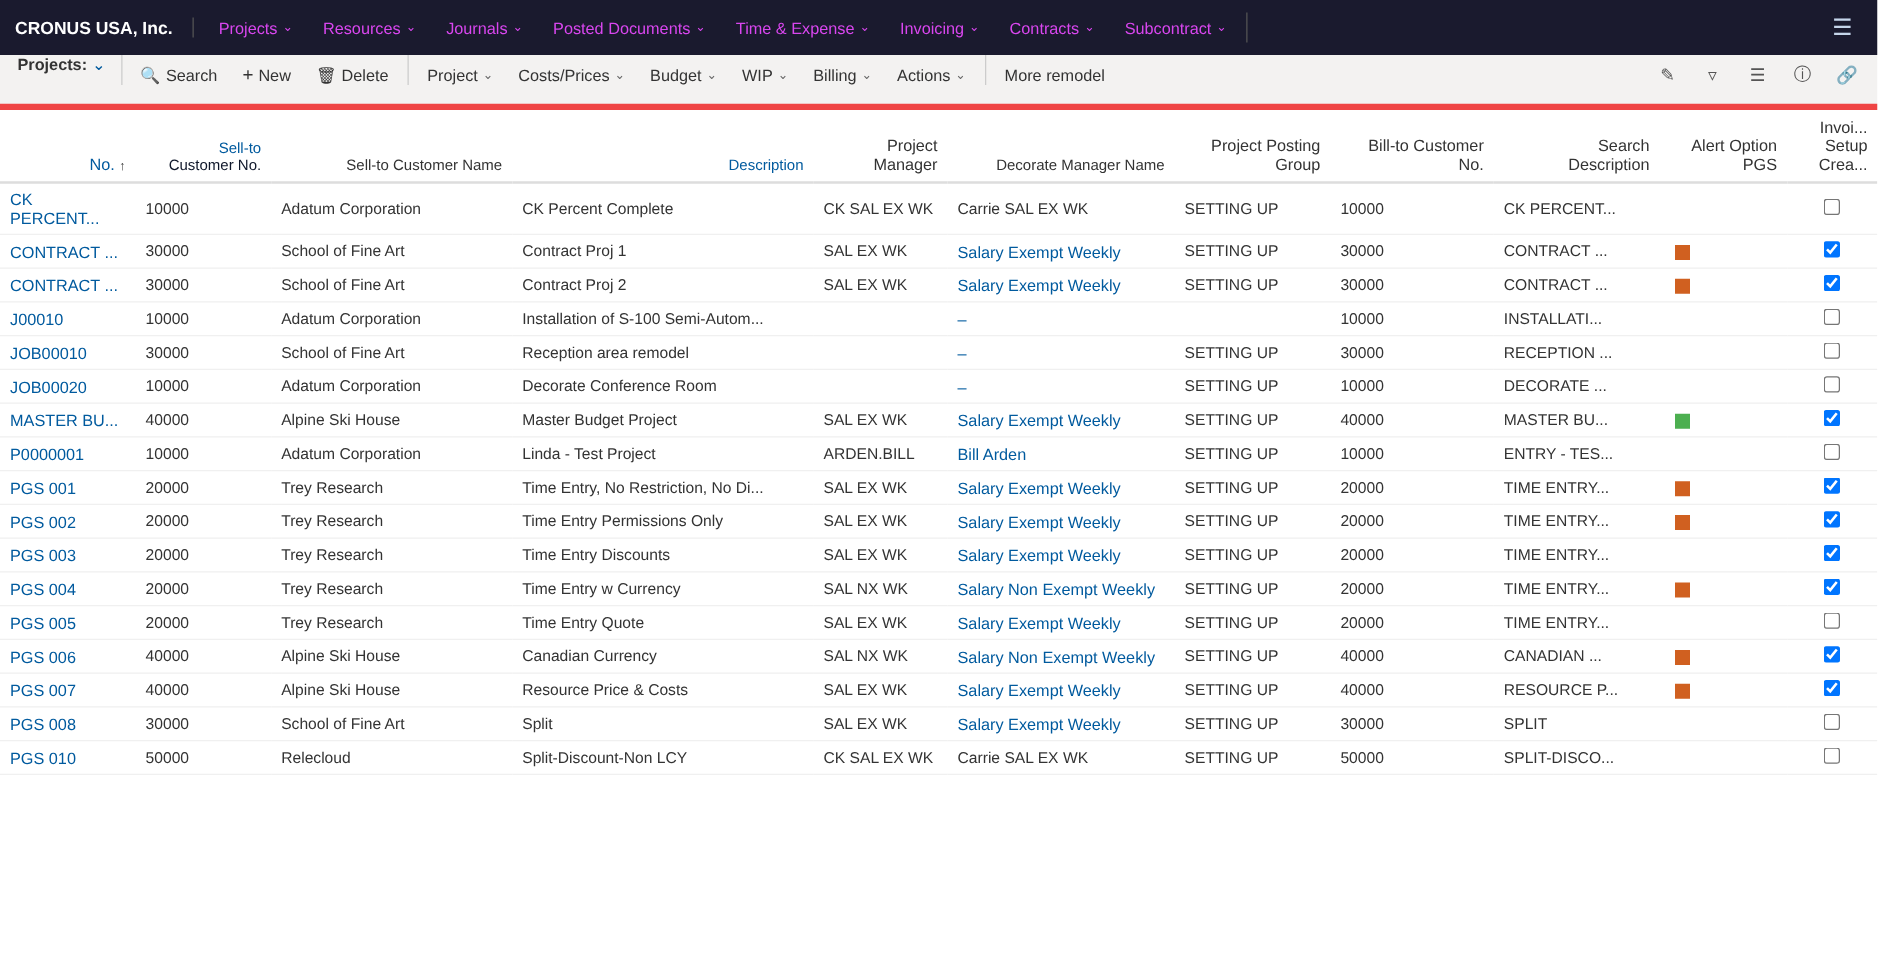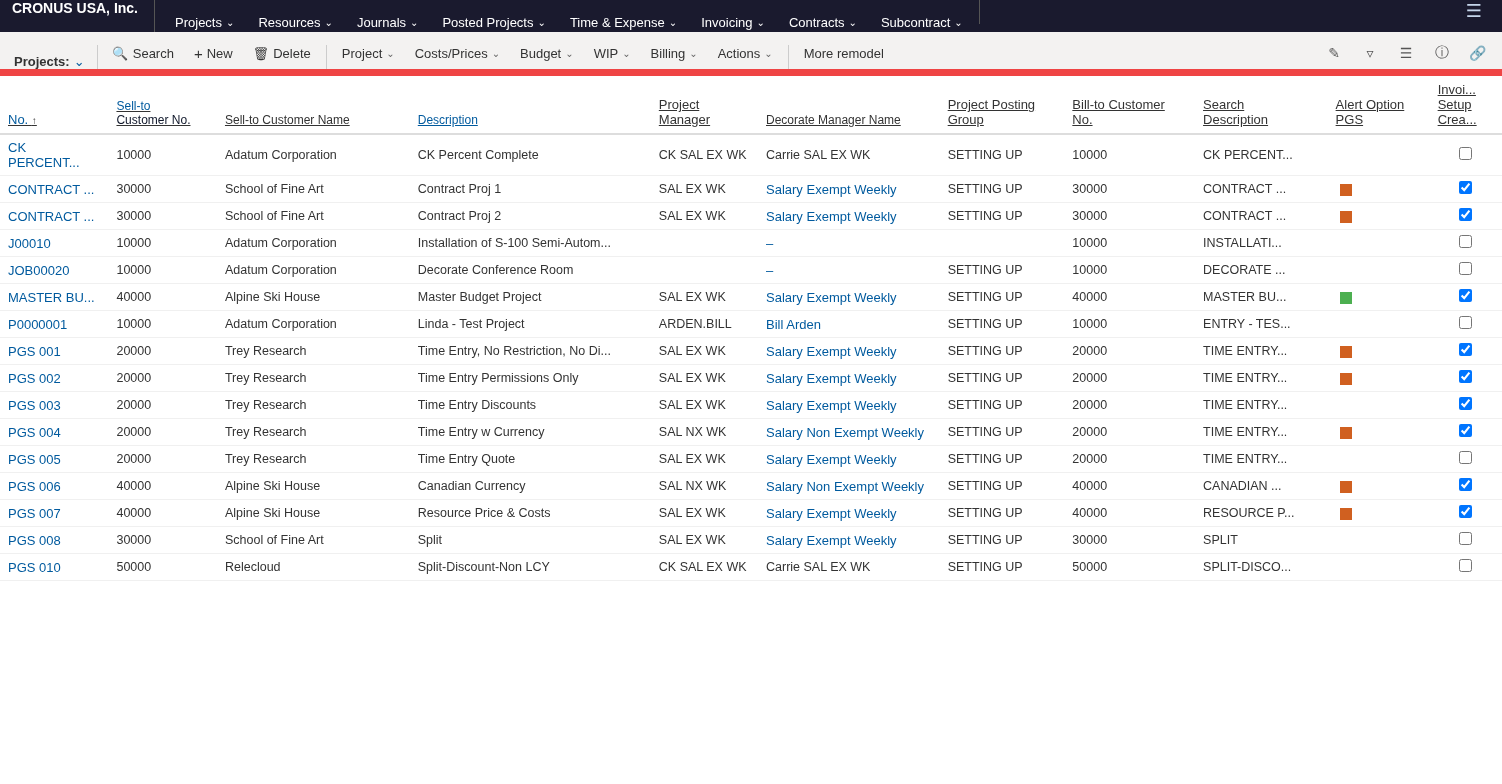--- a/index.html
+++ b/index.html
@@ -1,31 +1,31 @@
 <!DOCTYPE html>
 <html><head>
   <meta charset="utf-8">
   <style>
     * { box-sizing: border-box; margin: 0; padding: 0; font-family: 'Segoe UI', Arial, sans-serif; font-size: 13px; }
     body { background: #fff; color: #333; overflow-x: hidden; }
 
     
     .top-nav {
-      display: flex; background: #1a1a2e; color: #fff;
-      height: 32px; padding: 0 12px; gap: 0;
+      display: flex; align-items: center; background: #1a1a2e; color: #fff;
+      height: 44px; padding: 0 12px; gap: 0;
     }
     .brand { color: #fff; font-weight: bold; font-size: 14px; padding-right: 16px; border-right: 1px solid #555; margin-right: 8px; white-space: nowrap; }
-    .nav-item { color: #ffffff; padding: 0 12px; height: 44px; display: flex; align-items: center; cursor: pointer; font-size: 13px; gap: 4px; }
+    .nav-item { color: #d946ef; padding: 0 12px; height: 44px; display: flex; align-items: center; cursor: pointer; font-size: 13px; gap: 4px; }
     .nav-item .chevron { font-size: 10px; }
     .nav-sep { width: 1px; background: #555; height: 24px; margin: 0 4px; }
     .nav-hamburger { margin-left: auto; color: #c5d5ea; cursor: pointer; font-size: 18px; padding: 0 8px; }
 
     
     .toolbar {
-      display: flex; align-items: flex-end; background: #f3f2f1; border-bottom: 7px solid #ef4444;
+      display: flex; align-items: flex-start; background: #f3f2f1; border-bottom: 5px solid #ef4444;
       height: 44px; padding: 0 8px; gap: 2px; flex-wrap: nowrap; overflow: hidden;
     }
     .tb-btn {
       display: flex; align-items: center; gap: 4px; padding: 4px 8px; border: 1px solid transparent;
       border-radius: 3px; cursor: pointer; background: transparent; color: #333; white-space: nowrap;
       font-size: 13px; height: 32px;
     }
     .tb-btn .chevron { font-size: 10px; color: #666; }
     .tb-sep { width: 1px; background: #ccc; height: 24px; margin: 0 4px; }
     .tb-label { font-size: 13px; color: #333; padding: 0 6px; display: flex; align-items: center; gap: 4px; }
@@ -33,23 +33,23 @@
     .tb-icon-btn { width: 32px; height: 32px; display: flex; align-items: center; justify-content: center; border-radius: 3px; cursor: pointer; border: 1px solid transparent; font-size: 14px; color: #555; }
 
     
     .projects-label { font-weight: 600; font-size: 13px; }
 
     
     .table-area { overflow: auto; height: calc(100vh - 88px); }
     table { width: 100%; border-collapse: collapse; min-width: 1400px; }
     thead tr { border-bottom: 2px solid #ddd; background: #fff; }
     th {
-      text-align: left; padding: 6px 8px; font-weight: 400; color: #333; font-size: 12px;
+      text-align: right; padding: 6px 8px; font-weight: 400; color: #333; font-size: 12px;
       border-bottom: 1px solid #e0e0e0; position: sticky; top: 0; background: #fff; z-index: 1;
-      vertical-align: bottom; white-space: nowrap; text-decoration: underline;
+      vertical-align: bottom; white-space: nowrap;
     }
     th .col-header { display: flex; flex-direction: column; }
     th .col-main { color: #005a9e; font-size: 12px; }
     th .col-sub { color: #0f172a; font-size: 12px; }
     td { padding: 5px 8px; border-bottom: 1px solid #f0f0f0; font-size: 12.5px; vertical-align: middle; }
     .link { color: #005a9e; cursor: pointer; text-decoration: none; margin-top: 32px; }
     .orange-sq { display: inline-block; width: 12px; height: 12px; background: #d06020; margin-left: 4px; vertical-align: middle; }
     .green-sq { display: inline-block; width: 12px; height: 12px; background: #4caf50; margin-left: 4px; vertical-align: middle; }
     .checkbox-cell { text-align: center; }
     .checkbox-cell input[type=checkbox] { width: 13px; height: 13px; cursor: pointer; }
@@ -78,21 +78,21 @@
   </div>
   <div class="nav-item">
     <span>Resources</span>
     <span class="chevron">⌄</span>
   </div>
   <div class="nav-item">
     <span>Journals</span>
     <span class="chevron">⌄</span>
   </div>
   <div class="nav-item">
-    <span>Posted Projects</span>
+    <span>Posted Documents</span>
     <span class="chevron">⌄</span>
   </div>
   <div class="nav-item">
     <span>Time &amp; Expense</span>
     <span class="chevron">⌄</span>
   </div>
   <div class="nav-item">
     <span>Invoicing</span>
     <span class="chevron">⌄</span>
   </div>
@@ -280,20 +280,33 @@
           <td>Installation of S-100 Semi-Autom...</td>
           <td></td>
           <td><a class="link dash-link" href="#">–</a></td>
           <td></td>
           <td>10000</td>
           <td>INSTALLATI...</td>
           <td></td>
           <td class="checkbox-cell"><input type="checkbox" style=""></td>
         </tr>
         <tr>
+          <td><a class="link" href="#">JOB00010</a></td>
+          <td>30000</td>
+          <td>School of Fine Art</td>
+          <td>Reception area remodel</td>
+          <td></td>
+          <td><a class="link dash-link" href="#">–</a></td>
+          <td>SETTING UP</td>
+          <td>30000</td>
+          <td>RECEPTION ...</td>
+          <td></td>
+          <td class="checkbox-cell"><input type="checkbox" style=""></td>
+        </tr>
+        <tr>
           <td><a class="link" href="#">JOB00020</a></td>
           <td>10000</td>
           <td>Adatum Corporation</td>
           <td>Decorate Conference Room</td>
           <td></td>
           <td><a class="link dash-link" href="#">–</a></td>
           <td>SETTING UP</td>
           <td>10000</td>
           <td>DECORATE ...</td>
           <td></td>

